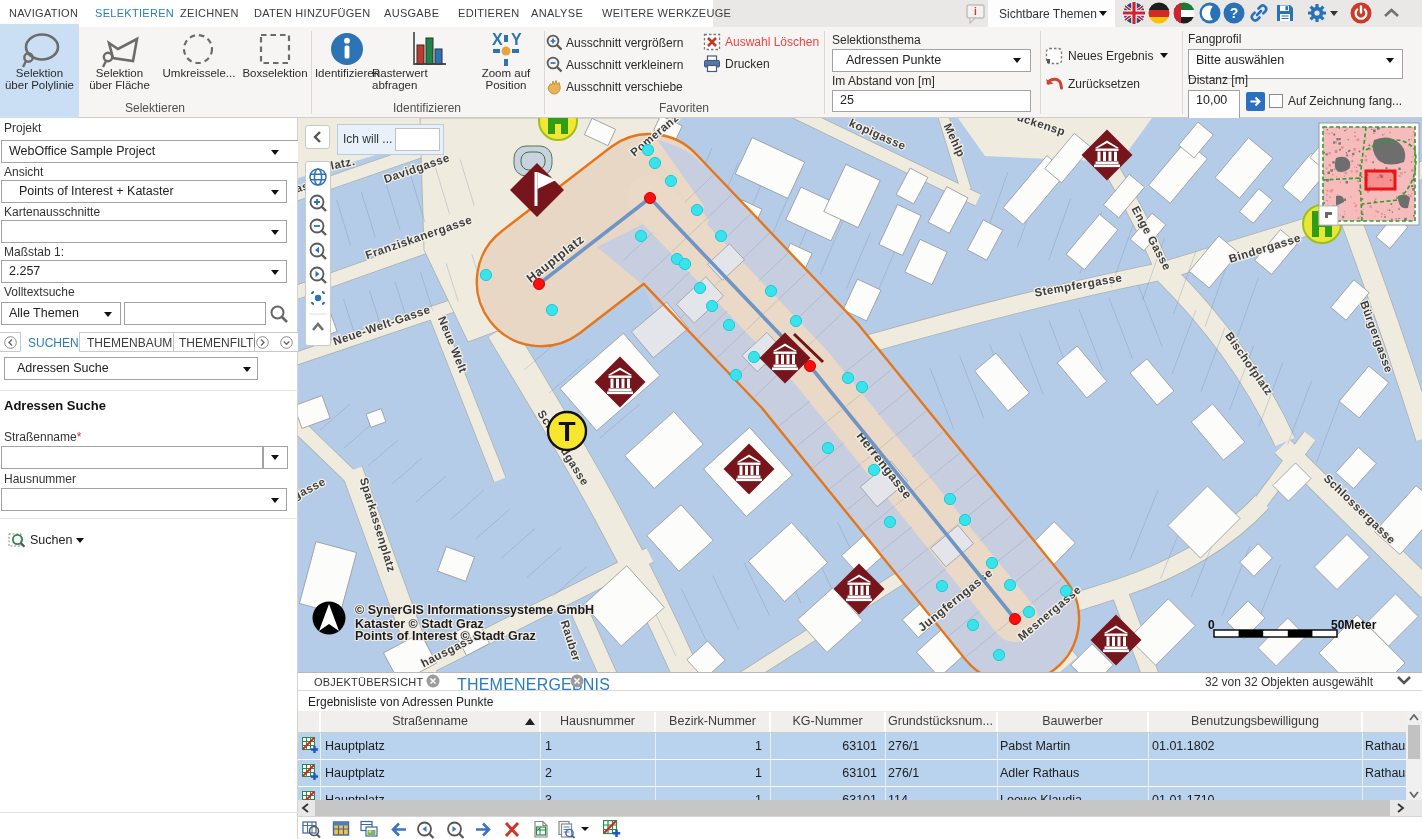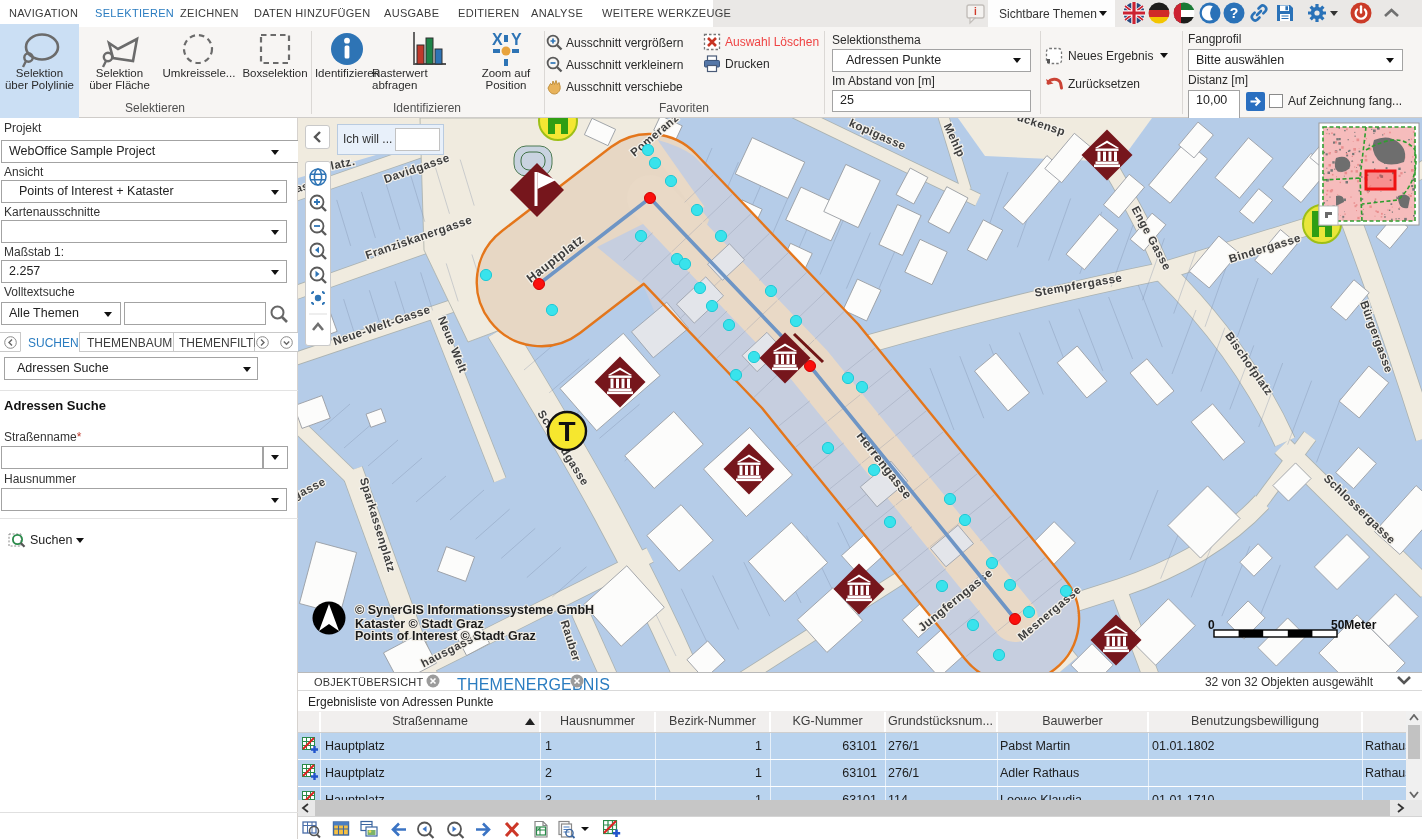--- a/index.html
+++ b/index.html
@@ -227,21 +227,21 @@
 
 <svg class="abs" style="left:1045px;top:75px" width="19" height="17" viewBox="0 0 19 17">
 <path d="M3 8 C5 3.5 13 2.5 15.5 8 L16.5 13" fill="none" stroke="#cb4335" stroke-width="3" stroke-linecap="round"></path>
 <path d="M1 4 L2.8 9.8 L8.6 8.4 Z" fill="#cb4335"></path>
 </svg>
 <div class="abs" style="left:1068px;top:77px;font-size:12px;color:#2b2b2b">Zurücksetzen</div>
 
 <div class="abs" style="left:1182px;top:31px;width:1px;height:83px;background:#dbd8d5"></div>
 
 <div class="abs" style="left:1188px;top:32px;font-size:12px;color:#2b2b2b">Fangprofil</div>
-<div class="sel" style="left:1188px;top:49px;width:215px;height:22px">Bitte auswählen</div>
+<div class="sel" style="left:1188px;top:49px;width:215px;height:30px">Bitte auswählen</div>
 <div class="arr" style="left:1386px;top:58px"></div>
 
 <div class="abs" style="left:1188px;top:73px;font-size:12px;color:#2b2b2b">Distanz [m]</div>
 <div class="sel" style="left:1188px;top:90px;width:52px;height:38px;line-height:19px">10,00</div>
 
 <div class="abs" style="left:1246px;top:92px;width:19px;height:19px;background:#2a6fc0;border-radius:2px"></div>
 <svg class="abs" style="left:1248px;top:94px" width="15" height="15" viewBox="0 0 15 15">
 <path d="M2.5 7.5 H11 M7.5 3.5 L11.5 7.5 L7.5 11.5" stroke="#fff" stroke-width="2" fill="none"></path>
 </svg>
 

